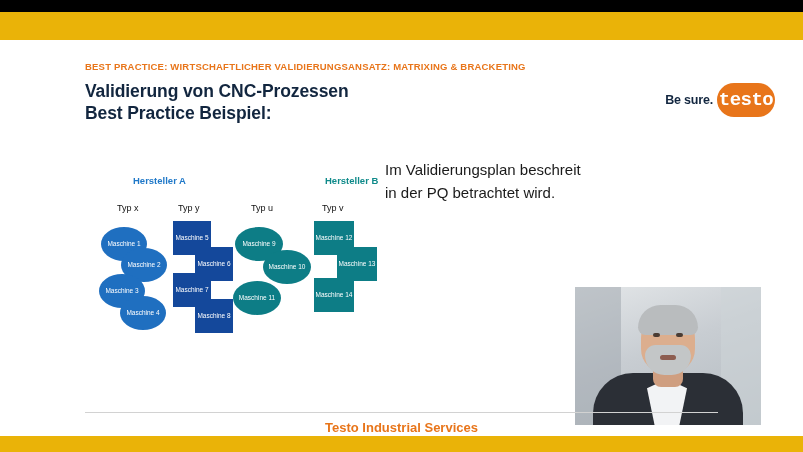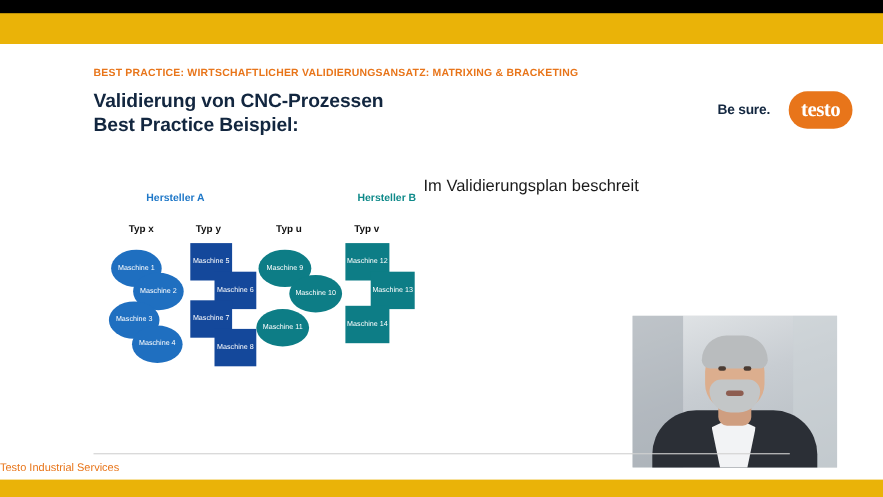--- a/index.html
+++ b/index.html
@@ -57,36 +57,36 @@
     right: 28px;
     top: 40px;
     height: 40px;
     display: flex;
     align-items: center;
   }
   .logo-claim {
     font-size: 12.5px;
     font-weight: bold;
     color: #12263f;
-    margin-right: 17px;
+    margin-right: 4px;
     letter-spacing: -0.2px;
   }
   .logo-mark {
     width: 58px;
     height: 34px;
     border-radius: 17px;
     background: #e8751a;
     color: #ffffff;
     font-size: 19px;
     font-weight: bold;
     display: flex;
     align-items: center;
     justify-content: center;
     letter-spacing: -0.5px;
-    font-family: Liberation Serif, serif;
+    font-family: Liberation Mono, monospace;
   }
   
   .body-text {
     position: absolute;
     left: 385px;
     top: 118px;
     width: 300px;
     font-size: 15px;
     color: #1a1a1a;
     line-height: 1.55;
@@ -105,21 +105,21 @@
     font-weight: bold;
     color: #1f78c8;
     white-space: nowrap;
   }
   .maker-label.teal {
     color: #0f8a8a;
   }
   .type-label {
     position: absolute;
     font-size: 9px;
-    font-weight: bold;
+    font-weight: normal;
     color: #111111;
     white-space: nowrap;
   }
   .node {
     position: absolute;
     display: flex;
     align-items: center;
     justify-content: center;
     text-align: center;
     color: #ffffff;
@@ -246,23 +246,23 @@
     top: 372px;
     width: 633px;
     height: 1px;
     background: #d2d2d2;
   }
   .footer-text {
     position: absolute;
     left: 0;
     top: 380px;
     width: 803px;
-    text-align: left;
-    font-size: 10px;
-    font-weight: normal;
+    text-align: center;
+    font-size: 13px;
+    font-weight: bold;
     color: #e8751a;
   }
 </style>
 </head>
 <body>
 
 <div id="slide-frame">
   <div id="slide">
 
     <div class="eyebrow">BEST PRACTICE: WIRTSCHAFTLICHER VALIDIERUNGSANSATZ: MATRIXING &amp; BRACKETING</div>
@@ -272,20 +272,21 @@
       <div>Best Practice Beispiel:</div>
     </div>
 
     <div class="logo-wrap">
       <span class="logo-claim">Be sure.</span>
       <span class="logo-mark">testo</span>
     </div>
 
     <div class="body-text">
       <div>Im Validierungsplan beschreit</div>
+      <div>in der PQ betrachtet wird.</div>
     </div>
 
     <div id="diagram">
 
       <div class="maker-label" style="left:48px; top:10px;">Hersteller A</div>
       <div class="type-label" style="left:32px; top:38px;">Typ x</div>
       <div class="type-label" style="left:93px; top:38px;">Typ y</div>
 
       <div class="node ellipse" style="left:16px; top:62px; width:46px; height:34px;">Maschine 1</div>
       <div class="node ellipse" style="left:36px; top:83px; width:46px; height:34px;">Maschine 2</div>

